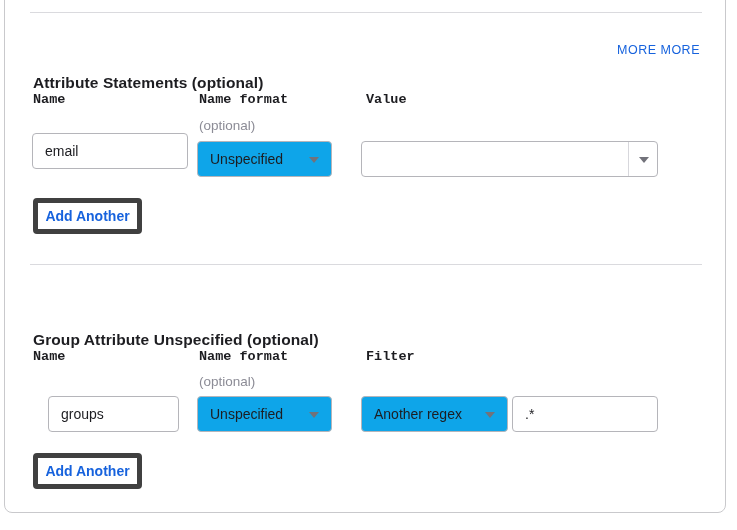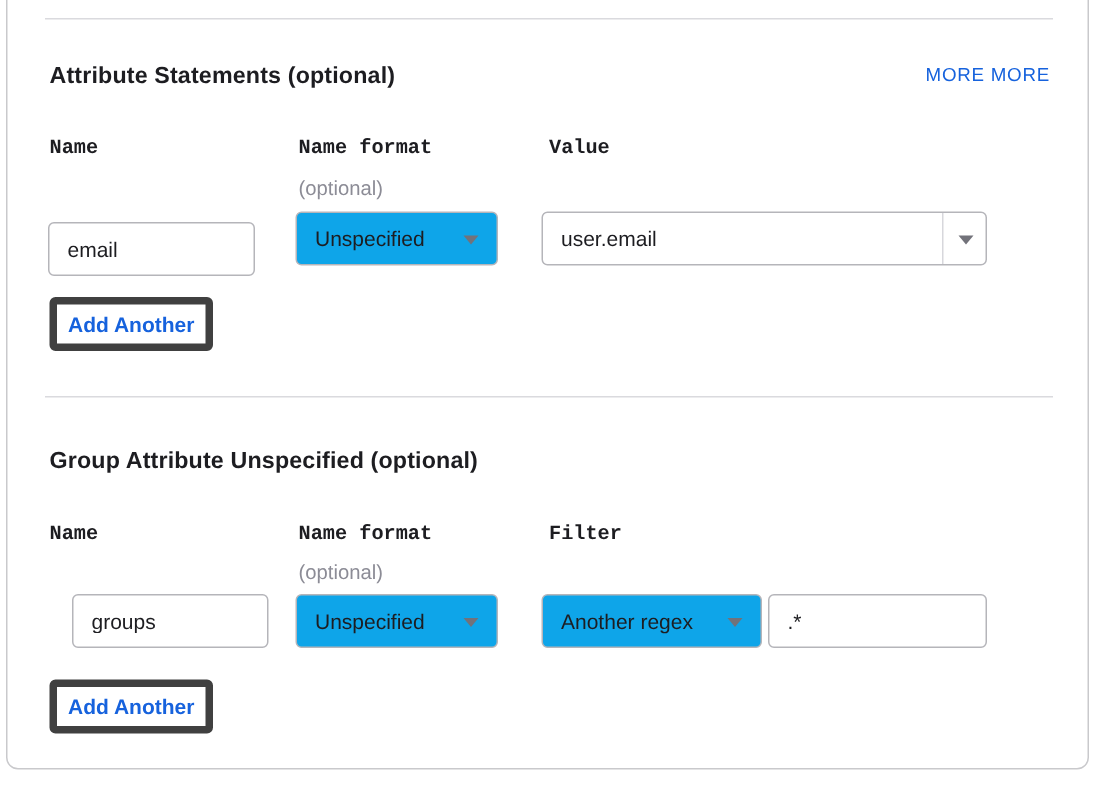--- a/index.html
+++ b/index.html
@@ -2,21 +2,21 @@
 <html><head>
 <meta charset="utf-8">
 <style>
   * { margin:0; padding:0; box-sizing:border-box; }
   html,body { width:737px; height:530px; background:#ffffff; overflow:hidden;
     font-family:"Liberation Sans", sans-serif; }
   .panel { position:absolute; left:4px; top:-24px; width:722px; height:537px;
     border:1px solid #c9c9cc; border-radius:8px; background:#ffffff; }
   .hr { position:absolute; left:30px; width:672px; height:1px; background:#dadade; }
   .section-title { position:absolute; left:33px; color:#1d1d21; font-size:15.5px;
-    font-weight:bold; letter-spacing:0.1px; }
+    font-weight:bold; letter-spacing:0.1px;margin-top:32px; }
   .learn-more { position:absolute; right:37px; top:43px; color:#1662dd; font-size:12.5px;
     letter-spacing:0.5px; text-decoration:none; cursor:pointer; }
   .col-label { position:absolute; color:#1d1d21; font-size:13.5px; font-weight:bold;font-family:Liberation Mono, monospace; }
   .col-sublabel { position:absolute; color:#8c8c96; font-size:13.5px; }
   .text-input { position:absolute; height:36px; border:1px solid #b5b5ba; border-radius:4px;
     background:#ffffff; color:#1d1d21; font-size:14px; padding:0 12px;
     font-family:"Liberation Sans", sans-serif; outline:none; }
   .select { position:absolute; height:36px; border:1px solid #b5b5ba; border-radius:4px;
     background:#0ea5e9; cursor:pointer; }
   .select .select-text { position:absolute; left:12px; top:9px; color:#1d1d21; font-size:14px; }
@@ -44,29 +44,28 @@
 
 <div class="section-title" style="top:42px;">Attribute Statements (optional)</div>
 
 <a class="learn-more" href="#">MORE MORE</a>
 
 <div class="col-label" style="left:33px; top:92px;">Name</div>
 <div class="col-label" style="left:199px; top:92px;">Name format</div>
 <div class="col-sublabel" style="left:199px; top:118px;">(optional)</div>
 <div class="col-label" style="left:366px; top:92px;">Value</div>
 
-<input class="text-input" style="left: 32px; top: 148px; width: 138px;" type="text" value="email">
+<input class="text-input" style="left: 32px; top: 133px; width: 156px;" type="text" value="email">
 
 <div class="select" style="left:197px; top:141px; width:135px;">
   <span class="select-text">Unspecified</span>
   <span class="caret"></span>
 </div>
 
 <div class="combo" style="left:361px; top:141px; width:297px;">
-  <input type="text" value="user.email" style="">
   <span class="combo-arrow">
     <span class="caret"></span>
   </span>
 </div>
 
 <button class="add-btn" style="top:198px;">Add Another</button>
 
 <div class="hr" style="top:264px;"></div>
 
 <div class="section-title" style="top:299px;">Group Attribute Unspecified (optional)</div>

